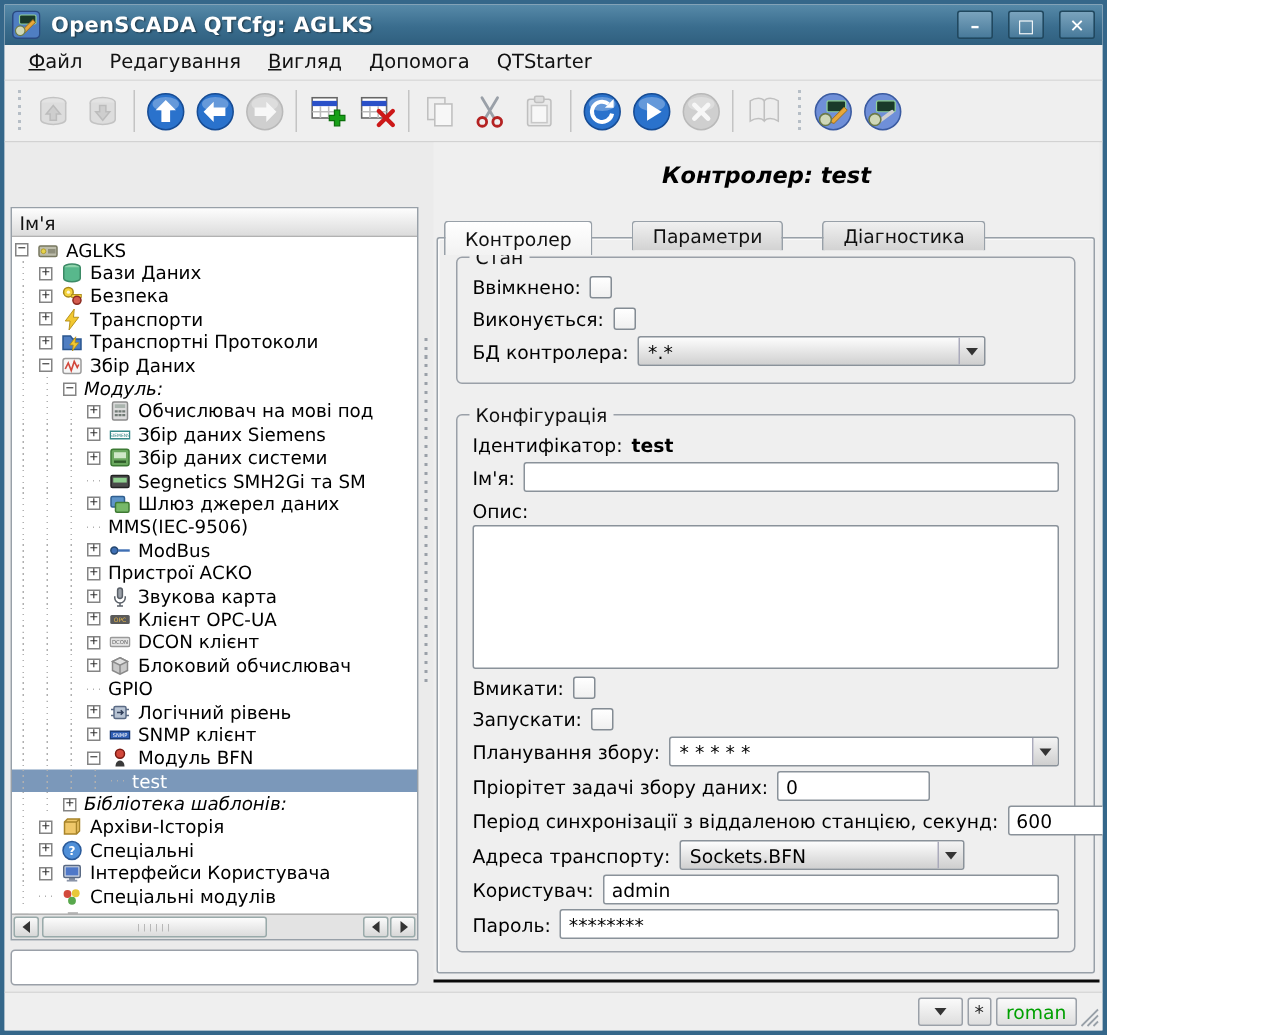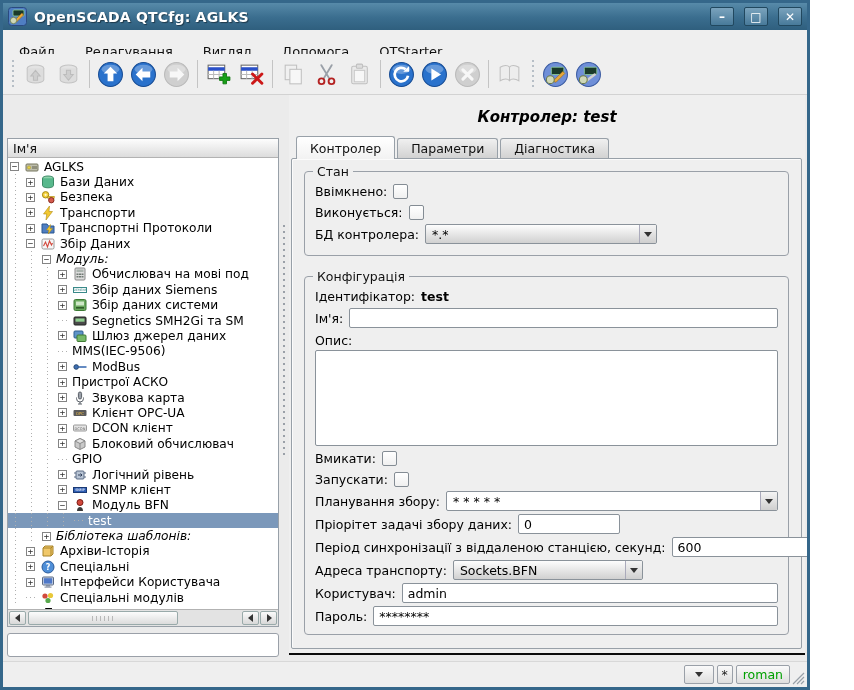--- a/index.html
+++ b/index.html
@@ -1,18 +1,18 @@
 <!DOCTYPE html>
 <html><head>
 <meta charset="utf-8">
 <style>
   * { margin:0; padding:0; box-sizing:border-box; }
   html,body { width:854px; height:690px; font-family:"DejaVu Sans","Liberation Sans",sans-serif; }
   #window {
-    position:relative; width:810px; height:690px;
+    position:relative; width:738px; height:690px;
     border:3px solid #35678a; background:#efefef; overflow:hidden;
   }
 
   
   .titlebar {
     position:absolute; left:0; top:0; right:0; height:27px;
     background:linear-gradient(#578aa9,#3a6d8e 55%,#2f5f7e);
     display:flex; align-items:center; padding:0 5px; gap:7px;
   }
   .win-icon { width:19px; height:19px; flex:0 0 auto; }
@@ -20,23 +20,23 @@
     text-shadow:1px 1px 1px rgba(0,0,0,.45); letter-spacing:.2px; }
   .win-btn {
     width:24px; height:19px; margin-left:3px; border:1px solid #21485f; border-radius:2px;
     background:linear-gradient(#7aa3bd,#487a9a); color:#fff;
     display:flex; align-items:center; justify-content:center;
     font-size:12px; font-weight:bold; line-height:1;
   }
 
   
   .menubar {
-    position:absolute; top:37px; left:0; right:0; height:24px;
+    position:absolute; top:27px; left:0; right:0; height:24px;
     background:#efefef; border-bottom:1px solid #dcdcdc;
-    display:flex; align-items:center; padding-left:9px; gap:16px;
+    display:flex; align-items:center; padding-left:9px; gap:4px;
   }
   .menu-item { font-size:13px; color:#111; padding:2px 7px; }
   .menu-item u { text-decoration:underline; }
 
   
   .toolbar {
     position:absolute; top:51px; left:0; right:0; height:41px;
     background:#efefef; border-bottom:1px solid #d2d2d2;
     display:flex; align-items:center; padding:0 3px;
   }
@@ -94,21 +94,21 @@
 
   .splitter { position:absolute; left:277px; top:0; bottom:0; width:9px; }
   .splitter .grip { position:absolute; left:3px; top:130px; height:230px; width:2px;
     background-image:repeating-linear-gradient(to bottom,#9aa0a8 0 2px,transparent 2px 6px); }
 
   
   .right-panel { position:absolute; left:286px; top:0; right:2px; bottom:6px;
     border-bottom:2px solid #0a0a0a; background:#efefef; }
   .panel-title { text-align:center; font-size:15px; font-weight:bold; font-style:italic;
     margin-top:13px; color:#000; }
-  .tabs { position:absolute; top:41px; left:7px; height:23px; display:flex; align-items:center; z-index:2; }
+  .tabs { position:absolute; top:52px; left:7px; height:23px; display:flex; align-items:flex-start; z-index:2;gap:24px; }
   .tab { height:20px; padding:0 13px; margin-right:2px; display:flex; align-items:center;
     font-size:12.5px; color:#111; background:linear-gradient(#f0f0f0,#d2d2d2);
     border:1px solid #98a0a8; border-bottom:none; border-radius:3px 3px 0 0; }
   .tab.active { height:23px; background:linear-gradient(#ffffff,#f2f2f2); }
   .tab-frame { position:absolute; top:63px; left:2px; right:3px; bottom:4px;
     border:1px solid #98a0a8; border-radius:2px; background:#efefef;
     box-shadow:inset 1px 1px 0 #fbfbfb; padding:12px 8px 8px; }
 
   .groupbox { position:relative; border:1px solid #9aa0a8; border-radius:4px;
     margin:0 4px 20px; padding:10px 10px 8px; }

